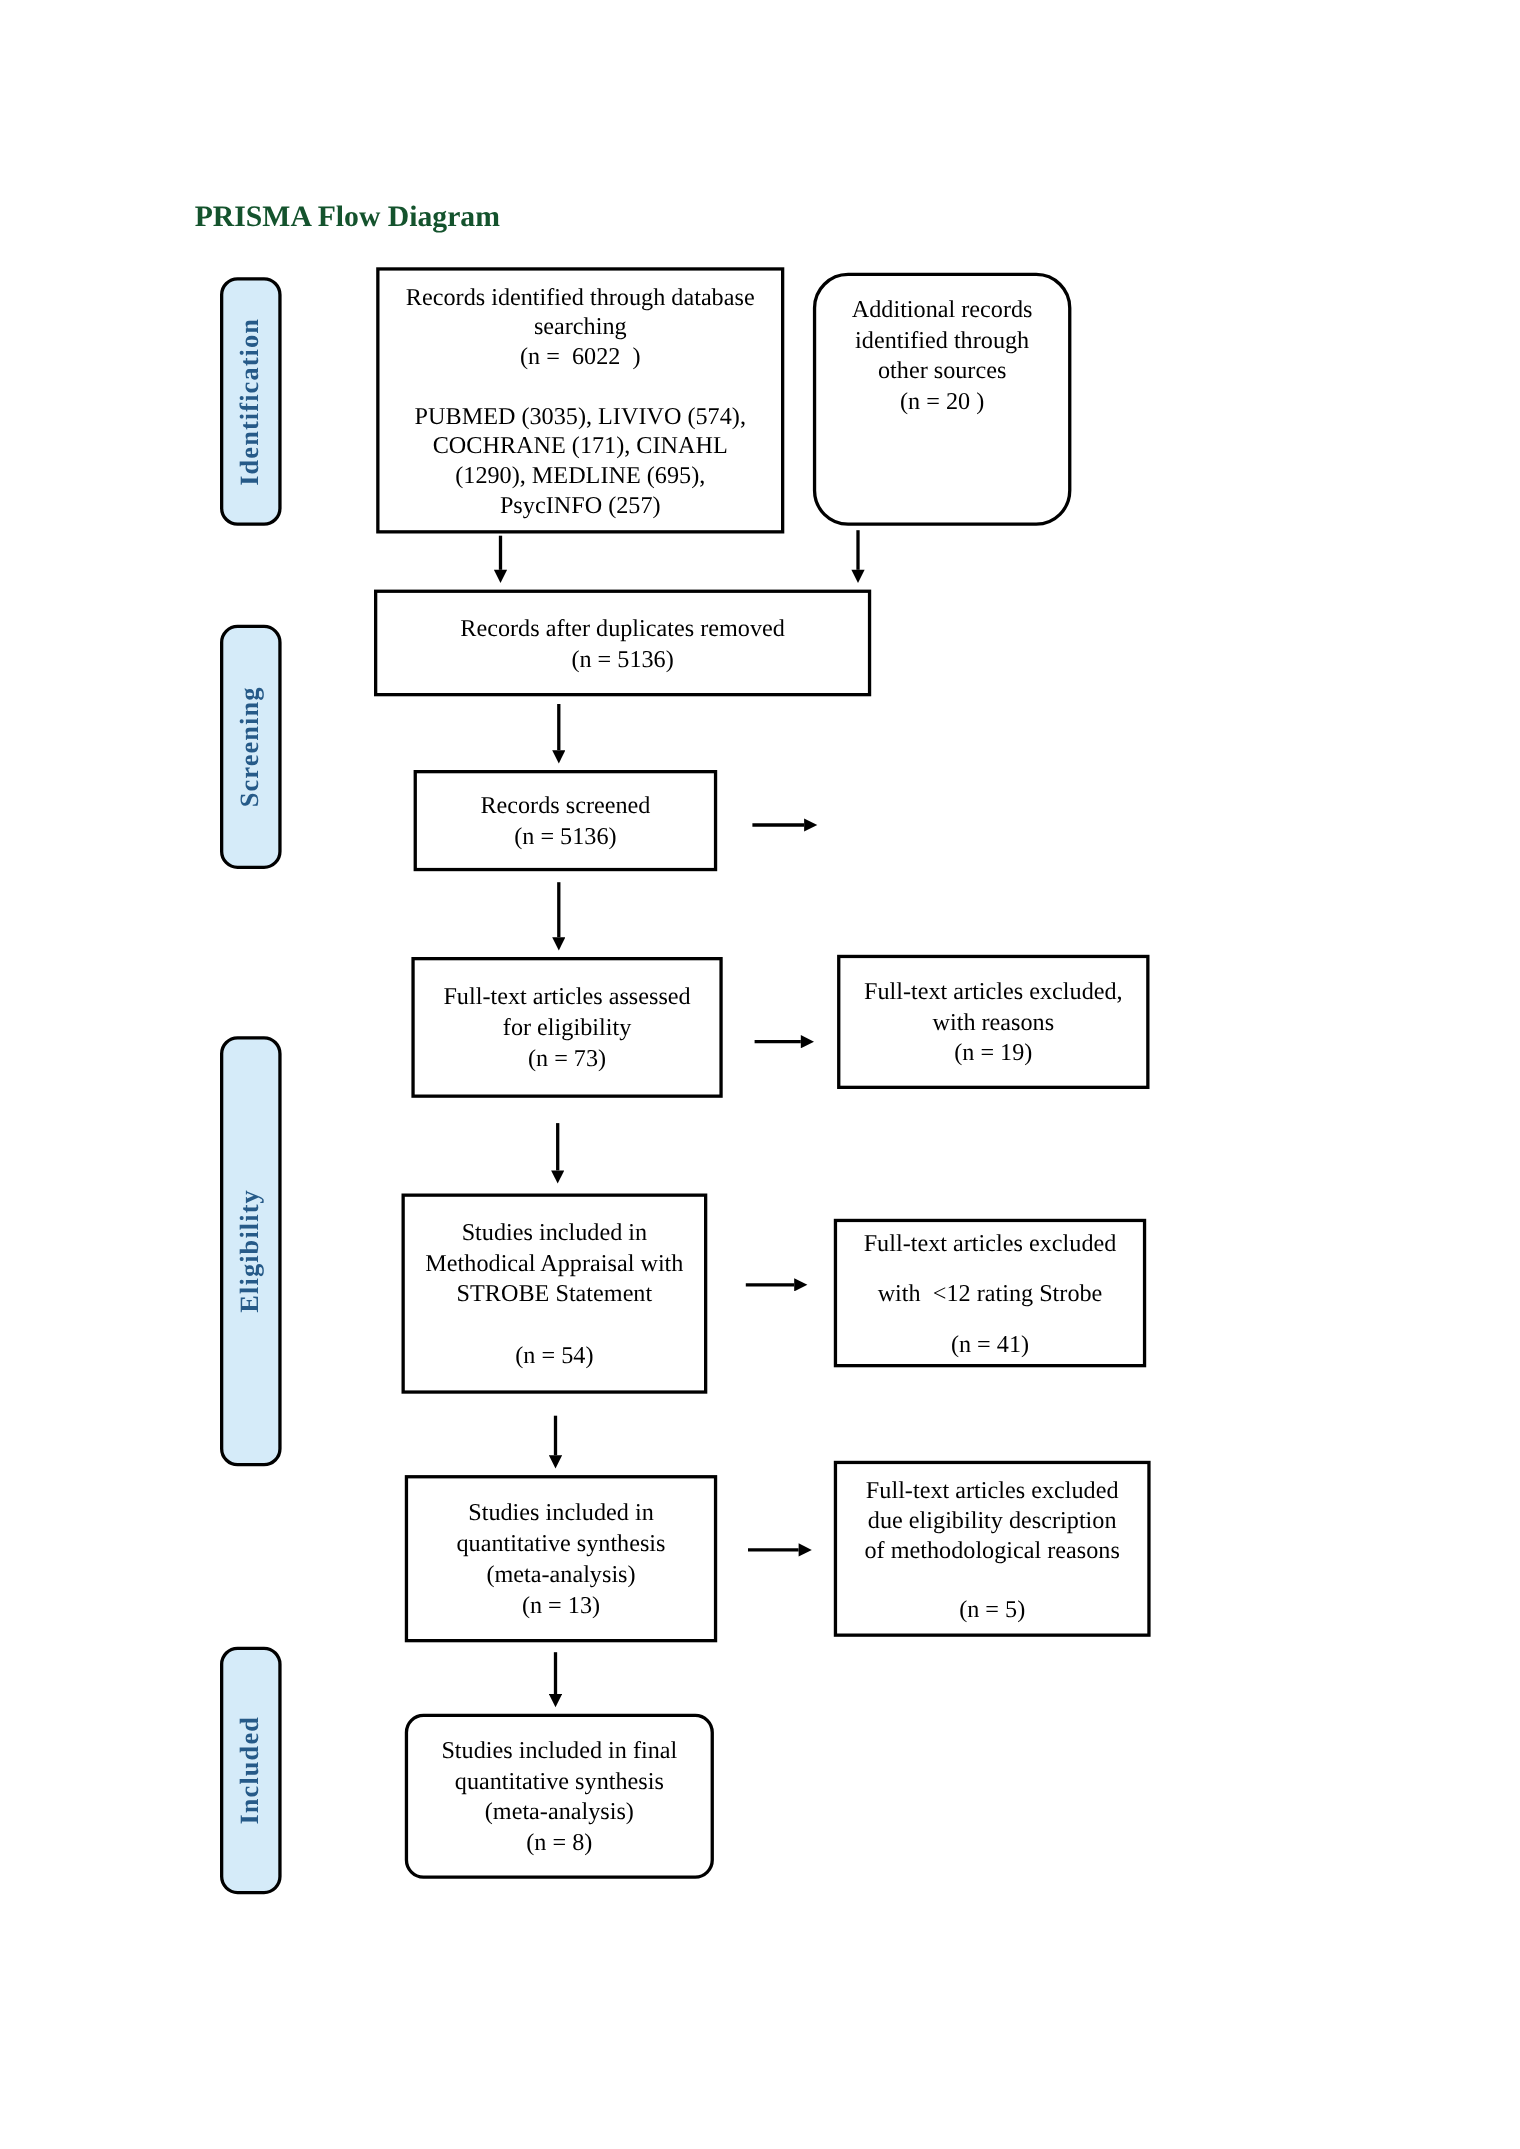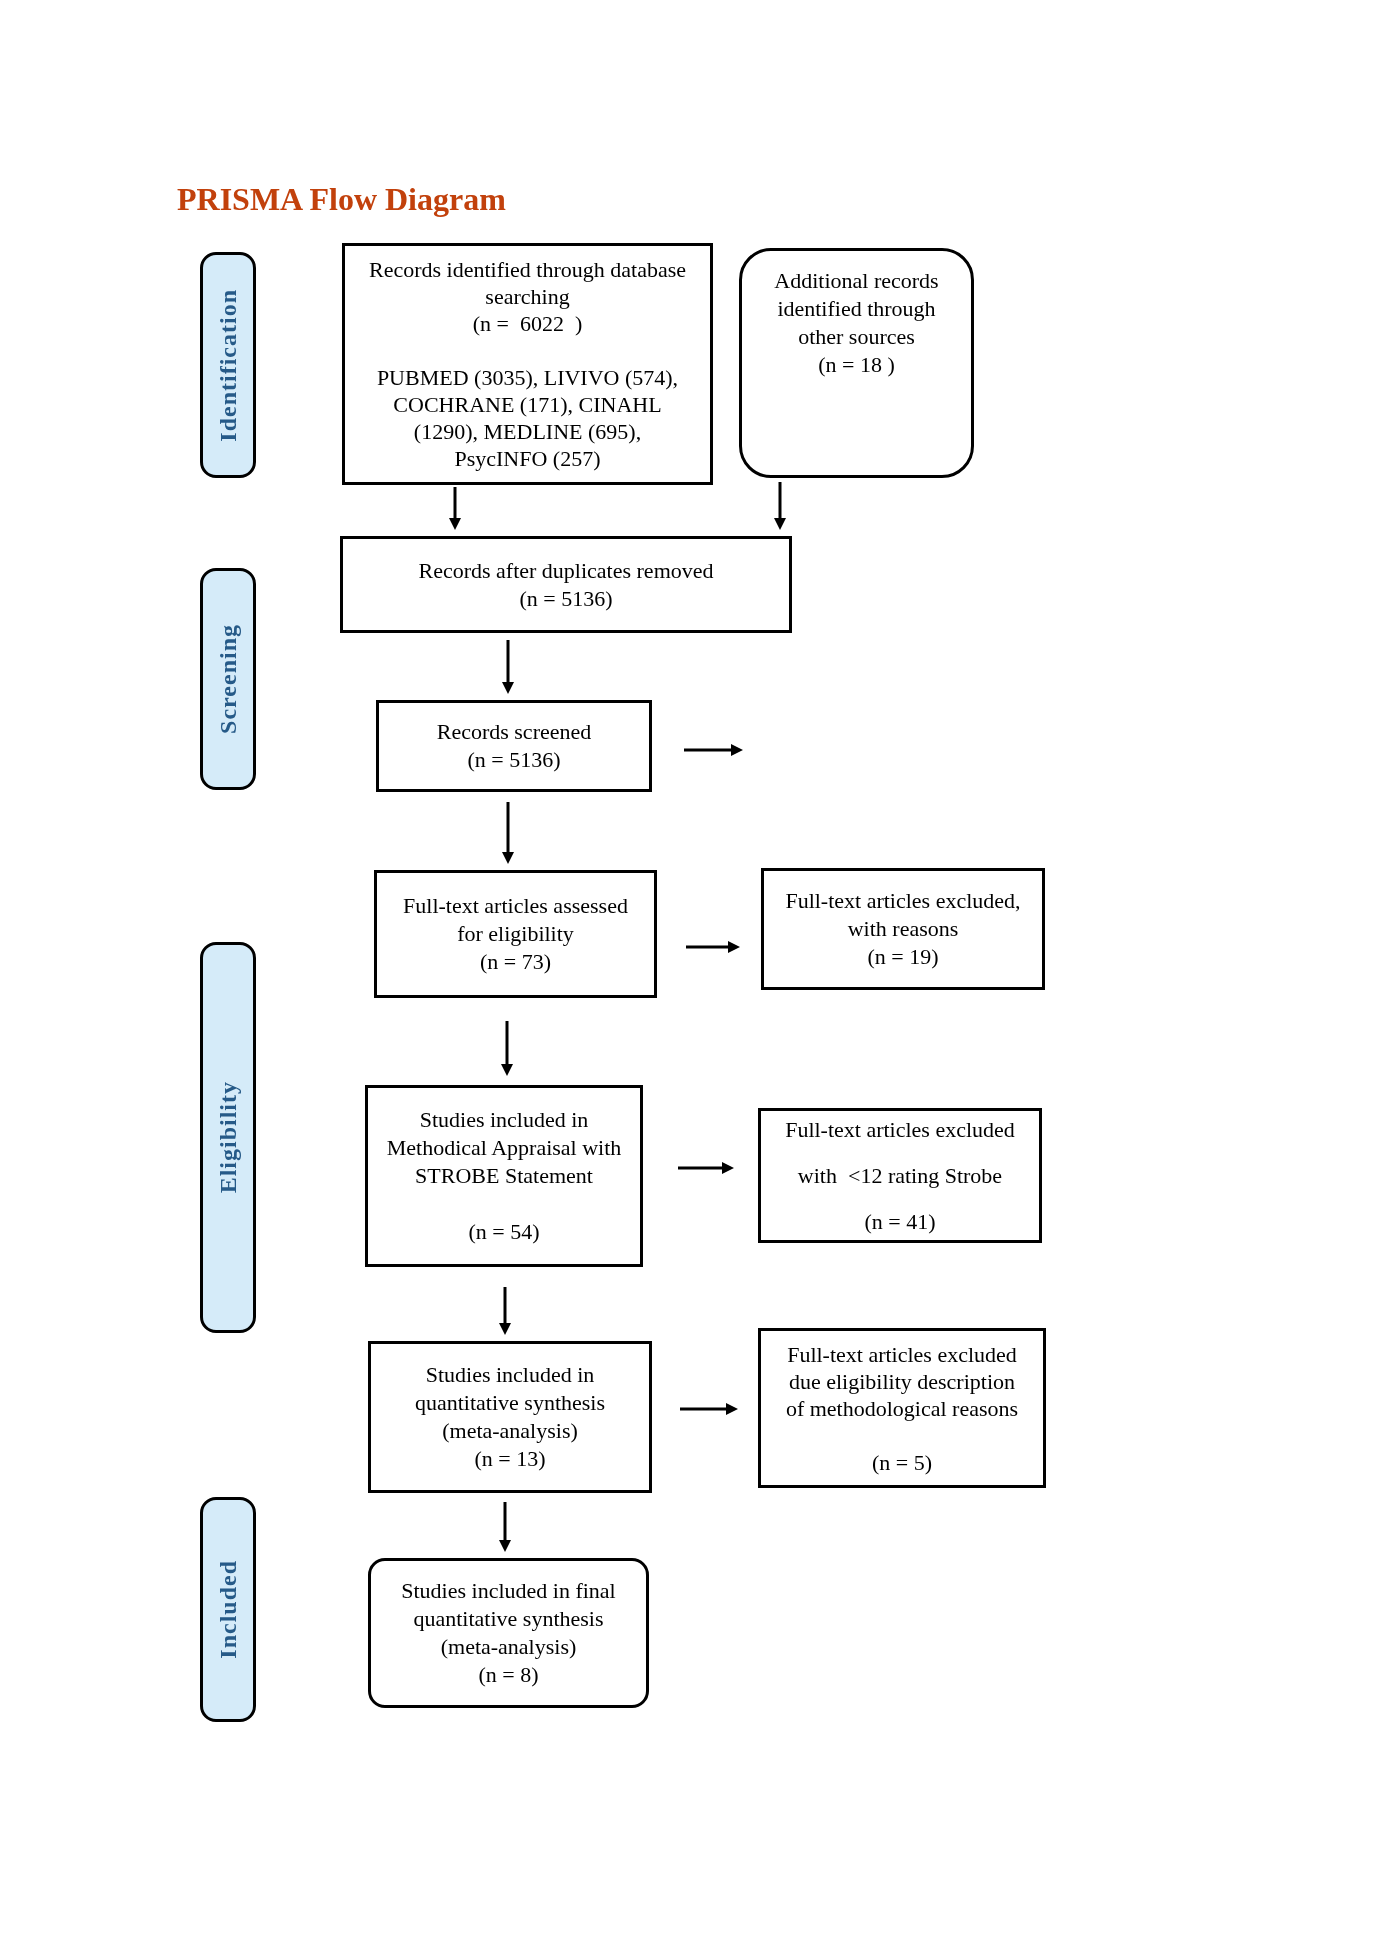--- a/index.html
+++ b/index.html
@@ -9,23 +9,23 @@
     height: 1954px;
     background: #ffffff;
     font-family: "Liberation Serif", "DejaVu Serif", serif;
     color: #000000;
     overflow: hidden;
   }
   .title {
     position: absolute;
     left: 177px;
     top: 181px;
-    font-size: 32px;
+    font-size: 27px;
     font-weight: bold;
-    color: #c2410c;
+    color: #14532d;
     white-space: pre;
   }
   
   .stage {
     position: absolute;
     left: 200px;
     width: 56px;
     background: #d5ebf9;
     border: 3px solid #000000;
     border-radius: 16px;
@@ -101,21 +101,21 @@
       <div class="ln">PUBMED (3035), LIVIVO (574),</div>
       <div class="ln">COCHRANE (171), CINAHL</div>
       <div class="ln">(1290), MEDLINE (695),</div>
       <div class="ln">PsycINFO (257)</div>
     </div>
 
   <div class="fbox top" style="left:739px;top:248px;width:235px;height:230px;border-radius:32px;">
       <div class="ln">Additional records</div>
       <div class="ln">identified through</div>
       <div class="ln">other sources</div>
-      <div class="ln">(n = 18 )</div>
+      <div class="ln">(n = 20 )</div>
     </div>
 
   <div class="fbox" style="left:340px;top:536px;width:452px;height:97px;">
       <div class="ln">Records after duplicates removed</div>
       <div class="ln">(n = 5136)</div>
     </div>
 
   <div class="fbox" style="left:376px;top:700px;width:276px;height:92px;">
       <div class="ln">Records screened</div>
       <div class="ln">(n = 5136)</div>

